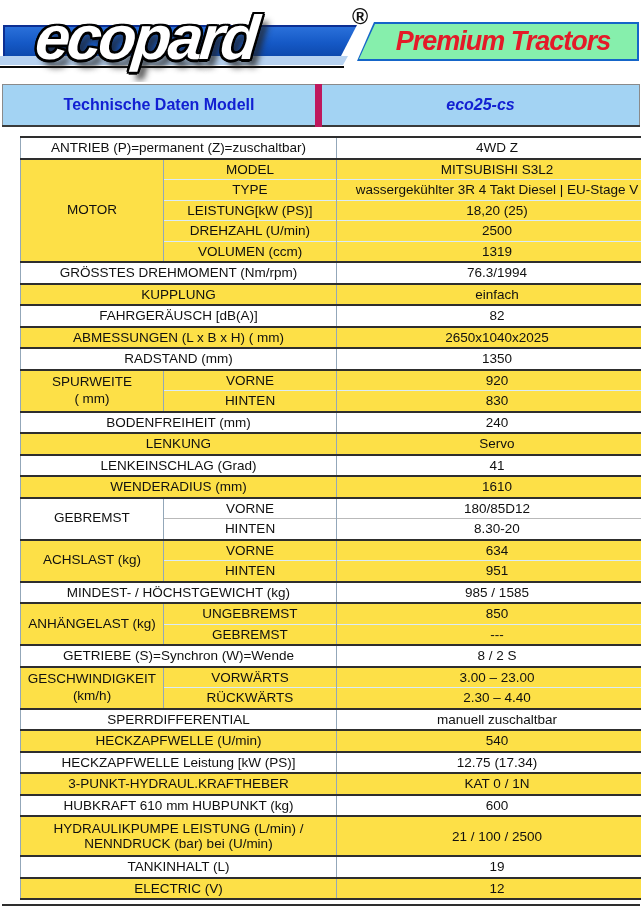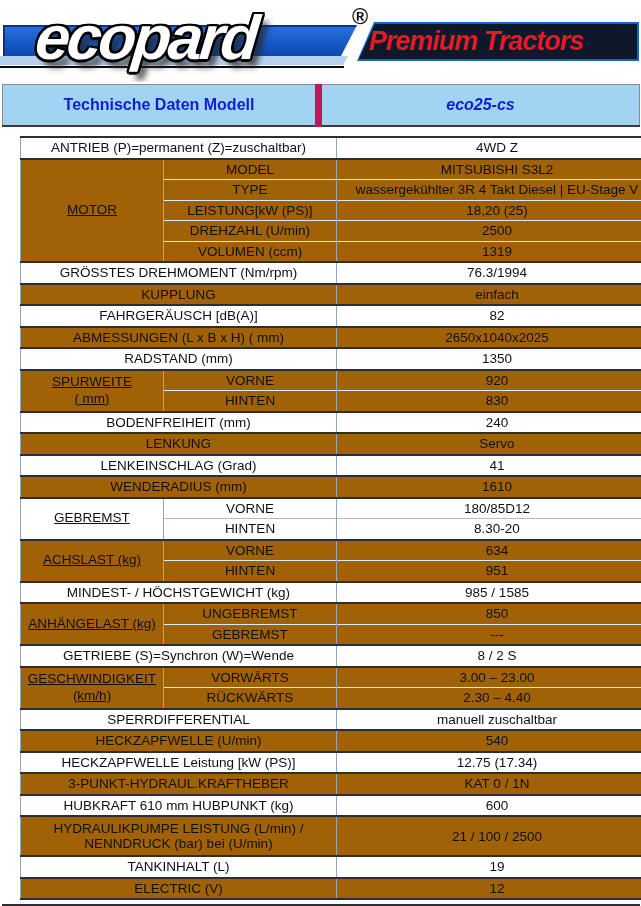--- a/index.html
+++ b/index.html
@@ -16,42 +16,42 @@
   .band-underline{position:absolute;left:0;top:66px;width:344px;height:2px;background:#0a0a0a;}
   .logo-word{position:absolute;left:36px;top:2px;
     font:italic 700 62px "Liberation Sans",sans-serif;letter-spacing:-3px;color:#ffffff;
     transform:skewX(-6deg);
     text-shadow:-2px -2px 0 #000,2px -2px 0 #000,-2px 2px 0 #000,2px 2px 0 #000,
       -2.5px 0 0 #000,2.5px 0 0 #000,0 -2.5px 0 #000,0 2.5px 0 #000,
       7px 8px 6px rgba(35,35,35,.8);}
   .reg-mark{position:absolute;left:352px;top:4px;font-size:22px;font-weight:700;color:#111;}
   .tagline-box{position:absolute;right:2px;top:22px;width:282px;height:39px;background:#1565c8;
     clip-path:polygon(17px 0,100% 0,100% 100%,0 100%);}
-  .tagline-inner{position:absolute;left:2px;top:2px;right:2px;bottom:2px;background:#0f172a;
+  .tagline-inner{position:absolute;left:2px;top:2px;right:2px;bottom:2px;background:#86efac;
     clip-path:polygon(16px 0,100% 0,100% 100%,0 100%);
-    display:flex;align-items:center;justify-content:flex-start;}
+    display:flex;align-items:center;justify-content:center;}
   .tagline-text{font:italic 800 27px "Liberation Sans",sans-serif;color:#e41a28;letter-spacing:-1px;
     padding-left:10px;}
 
   
   table{border-collapse:collapse;table-layout:fixed;}
   .head-table{width:637px;margin:2px 13px 9px 2px;border:1px solid #8a8a8a;border-bottom:2px solid #3a3a3a;}
   .head-table td{height:38px;text-align:center;vertical-align:middle;background:#a3d3f3;
     font-size:16px;font-weight:700;color:#1220d2;}
   .head-table td+td{border-left:7px solid #be185d;}
   .head-model{font-style:italic;}
 
   .spec{width:637px;margin:0 20px;border:1px solid #6f6f6f;border-top:2px solid #2e2e2e;border-bottom:2px solid #2e2e2e;}
   .spec td{height:19.5px;padding:0 4px;text-align:center;vertical-align:middle;
     font-size:13.5px;color:#101010;border-left:1px solid #93a7b9;border-top:1px solid #cadeee;}
   .spec tr.r-white td{background:#ffffff;border-top-color:#b9b9b9;}
-  .spec tr.r-blue  td{background:#a16207;border-top-color:#d9ebf9;}
+  .spec tr.r-blue  td{background:#fde047;border-top-color:#d9ebf9;}
   .spec tr.sec-start td{border-top:2px solid #2e2e2e;}
   .spec tr.tall td{height:38px;}
-  .spec .cell-glabel{line-height:1.25;text-decoration:underline;}
+  .spec .cell-glabel{line-height:1.25;}
   .spec .cell-value{}
 
   .foot-table{width:637px;margin:4px 2px 0 2px;border:1px solid #5a5a5a;border-top:2px solid #2e2e2e;}
   .foot-table td{height:36px;text-align:center;vertical-align:middle;background:#fff;color:#101010;}
   .foot-table td+td{border-left:1px solid #93a7b9;}
   .foot-label{font-size:11.5px;line-height:1.3;}
   .foot-value{font-size:12.5px;}
 </style>
 </head>
 <body>

